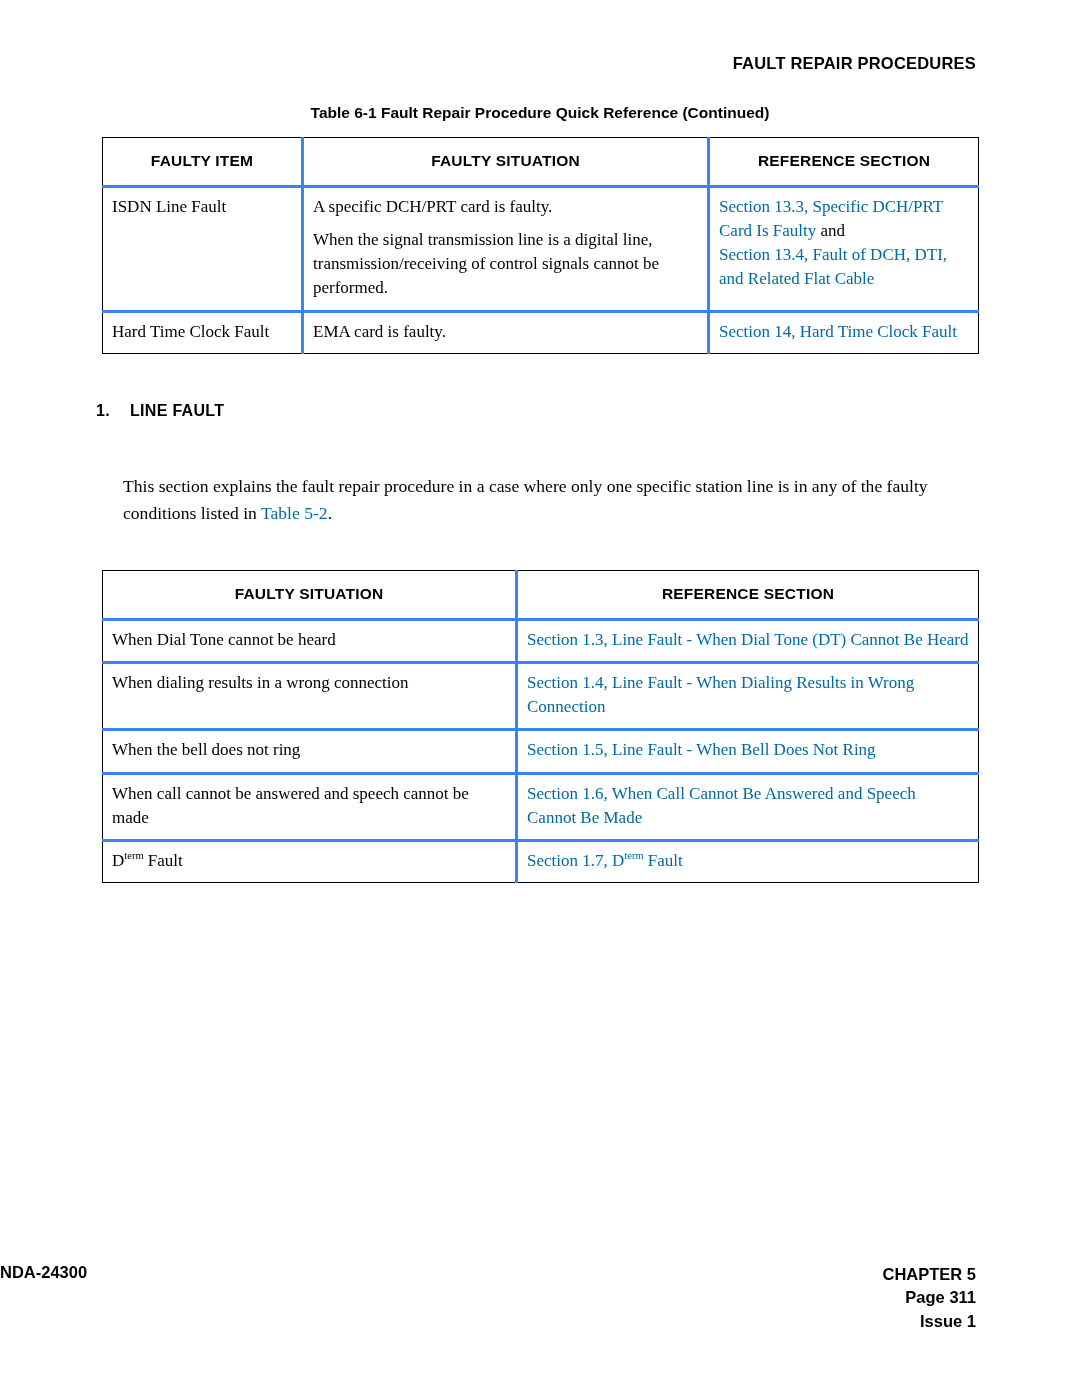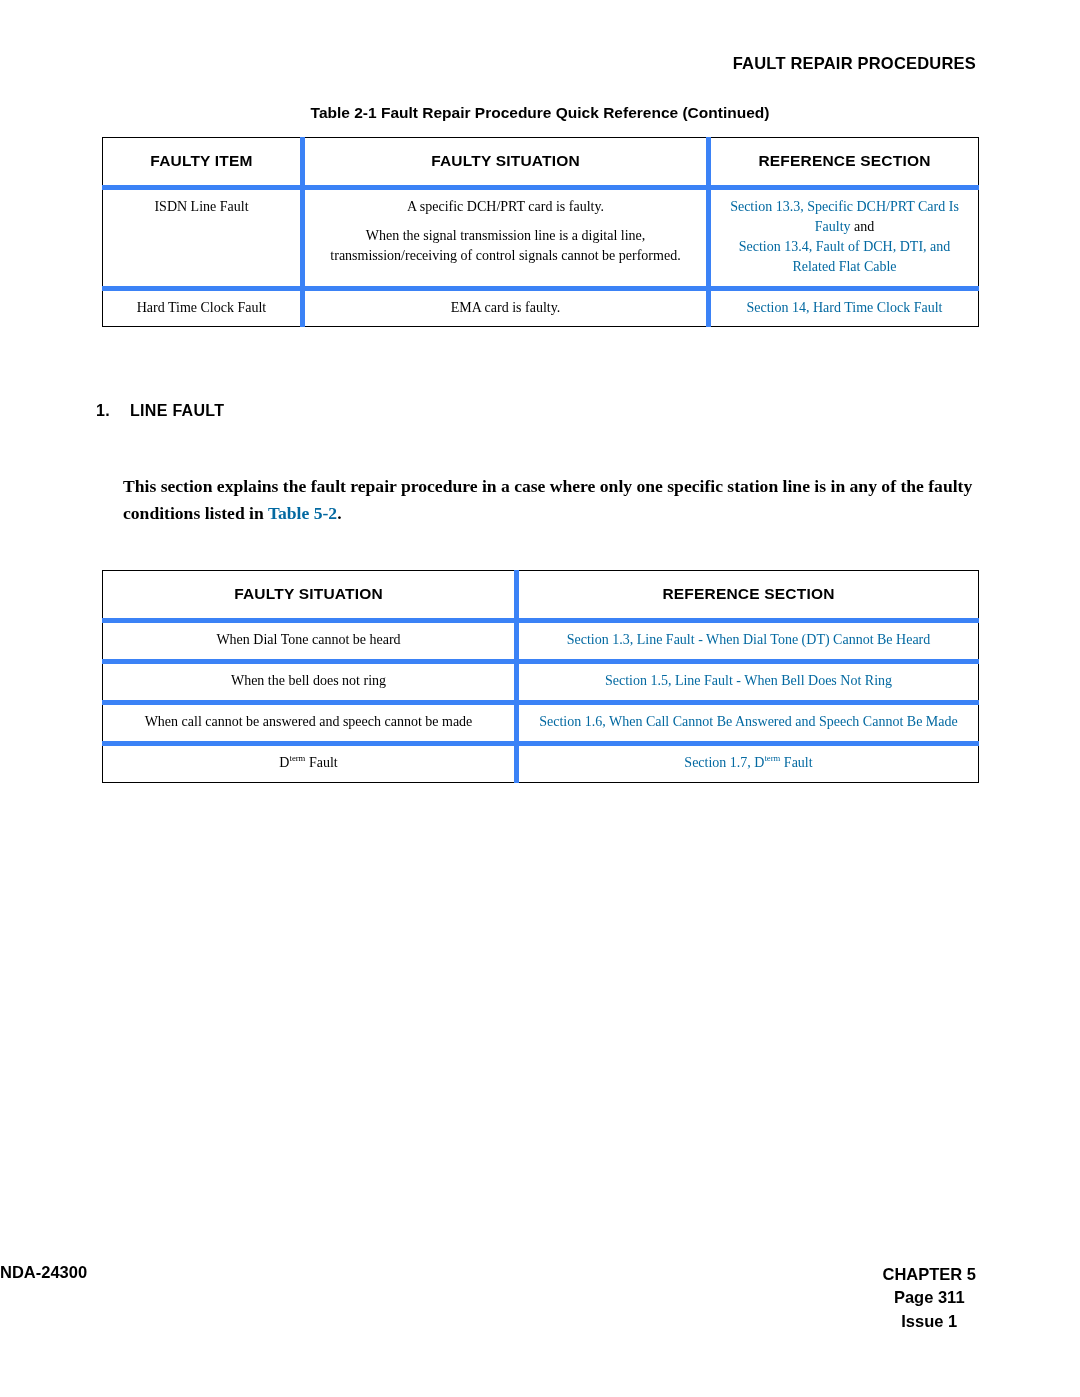--- a/index.html
+++ b/index.html
@@ -52,28 +52,28 @@
   
   table.doc-table {
     position: absolute;
     border-collapse: collapse;
     table-layout: fixed;
     border: 1.6px solid #000;
     background: #fff;
   }
   table.doc-table td,
   table.doc-table th {
-    border: 5px solid #3b82f6;
+    border: 3px solid #3b82f6;
     vertical-align: top;
     padding: 7px 9px 9px 9px;
-    font-size: 14px;
+    font-size: 17px;
     line-height: 1.42;
     font-family: "Liberation Serif", "DejaVu Serif", serif;
     font-weight: normal;
-    text-align: center;
+    text-align: left;
   }
   table.doc-table thead th {
     font-family: "Liberation Sans", "DejaVu Sans", sans-serif;
     font-weight: bold;
     font-size: 15.5px;
     text-align: center;
     vertical-align: middle;
     padding: 12px 6px 13px 6px;
     border-bottom: 1.6px solid #000;
     letter-spacing: 0.2px;
@@ -107,21 +107,20 @@
 
   
   .body-para {
     position: absolute;
     left: 123px;
     top: 455px;
     width: 858px;
     font-size: 17.6px;
     line-height: 1.55;
     text-align: left;
-    font-weight: bold;
   }
 
   
   .footer {
     position: absolute;
     left: 0;
     top: 1263px;
     width: 1080px;
     height: 110px;
     font-family: "Liberation Sans", "DejaVu Sans", sans-serif;
@@ -132,33 +131,33 @@
     position: absolute;
     left: 0; top: 0;
     width: 904px;
     text-align: left;
     white-space: nowrap;
   }
   .footer-right {
     position: absolute;
     right: 104px;
     top: 0;
-    text-align: center;
+    text-align: right;
     line-height: 1.42;
     white-space: nowrap;
   }
 </style>
 </head>
 <body>
 
 <div class="page">
 
   <div class="running-head">FAULT REPAIR PROCEDURES</div>
 
-  <div class="table-caption" id="caption-1">Table 2-1  Fault Repair Procedure Quick Reference (Continued)</div>
+  <div class="table-caption" id="caption-1">Table 6-1  Fault Repair Procedure Quick Reference (Continued)</div>
 
   <table class="doc-table" id="table-1">
     <colgroup>
       <col style="width:200px">
       <col style="width:406px">
       <col style="width:270px">
     </colgroup>
     <thead>
       <tr>
         <th>FAULTY ITEM</th>
@@ -206,20 +205,26 @@
       <tr>
         <th>FAULTY SITUATION</th>
         <th>REFERENCE SECTION</th>
       </tr>
     </thead>
     <tbody>
       <tr>
         <td>When Dial Tone cannot be heard</td>
         <td>
           <span class="ref">Section 1.3, Line Fault - When Dial Tone (DT) Cannot Be Heard</span>
+        </td>
+      </tr>
+      <tr>
+        <td>When dialing results in a wrong connection</td>
+        <td>
+          <span class="ref">Section 1.4, Line Fault - When Dialing Results in Wrong Connection</span>
         </td>
       </tr>
       <tr>
         <td>When the bell does not ring</td>
         <td>
           <span class="ref">Section 1.5, Line Fault - When Bell Does Not Ring</span>
         </td>
       </tr>
       <tr>
         <td>When call cannot be answered and speech cannot be made</td>

